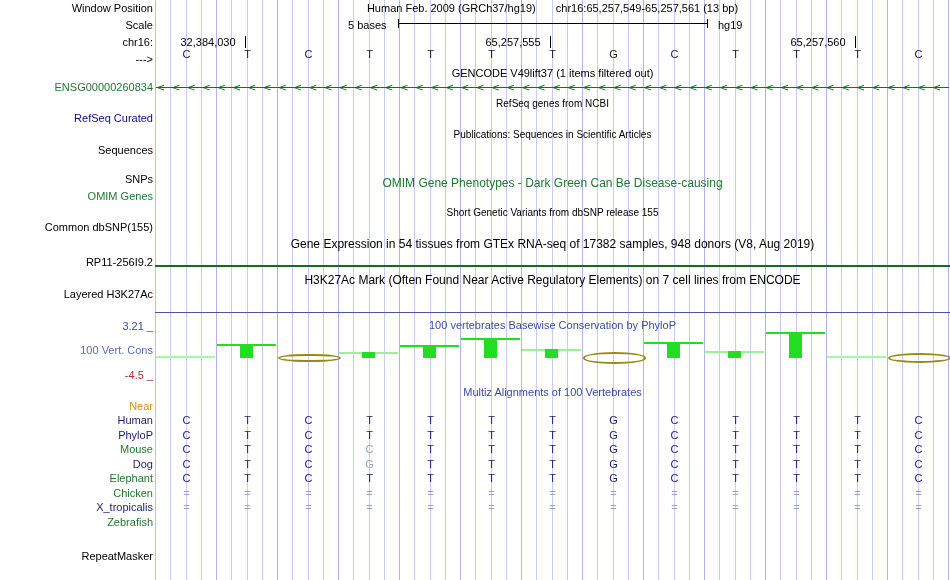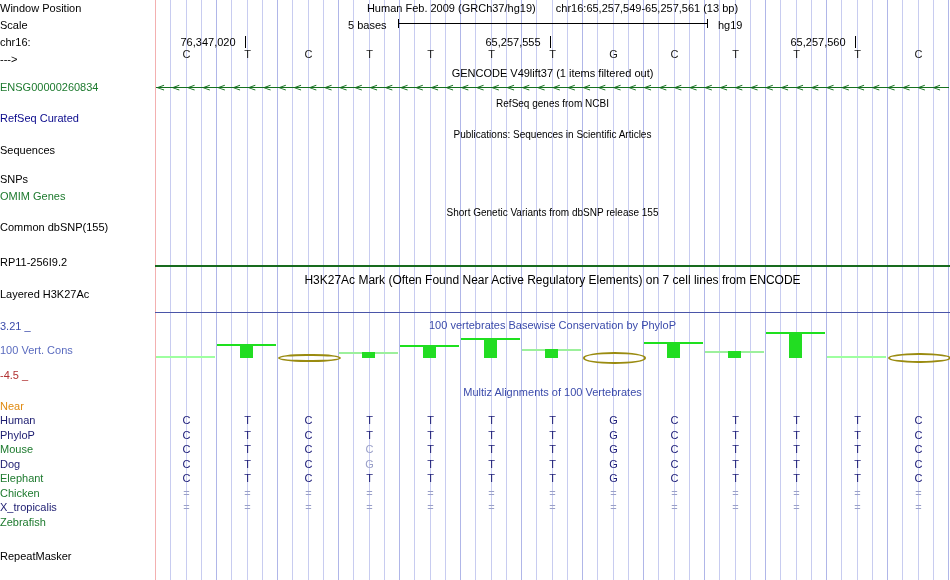--- a/index.html
+++ b/index.html
@@ -14,21 +14,21 @@
   }
   #root{position:absolute;left:0;top:0;width:950px;height:580px;}
 
   
   .gridlayer{position:absolute;left:155px;top:0;width:795px;height:580px;pointer-events:none;}
   .gline{position:absolute;top:0;width:1px;height:580px;background:#c8ccf0;}
   .gline.major{background:#b0b6e8;}
   .redline{position:absolute;left:155px;top:0;width:1px;height:580px;background:#f3b0b0;}
 
   
-  .lbl{position:absolute;right:0;width:155px;text-align:left;padding-right:2px;
+  .lbl{position:absolute;right:0;width:155px;text-align:right;padding-right:2px;
        box-sizing:border-box;white-space:nowrap;font-size:11px;line-height:12px;}
   .labelcol{position:absolute;left:0;top:0;width:155px;height:580px;}
 
   .c-black{color:#000000;}
   .c-blue{color:#0a0a8c;}
   .c-green{color:#1d7a2e;}
   .c-ltblue{color:#5a6bbf;}
   .c-red{color:#b03030;}
   .c-orange{color:#e08a10;}
   .c-midblue{color:#3b4bab;}
@@ -179,36 +179,38 @@
       <div class="basechar" style="left: 362.5px; top: 48px;">T</div>
       <div class="basechar" style="left: 423.5px; top: 48px;">T</div>
       <div class="basechar" style="left: 484.5px; top: 48px;">T</div>
       <div class="basechar" style="left: 545.5px; top: 48px;">T</div>
       <div class="basechar" style="left: 606.5px; top: 48px;">G</div>
       <div class="basechar" style="left: 667.5px; top: 48px;">C</div>
       <div class="basechar" style="left: 728.5px; top: 48px;">T</div>
       <div class="basechar" style="left: 789.5px; top: 48px;">T</div>
       <div class="basechar" style="left: 850.5px; top: 48px;">T</div>
       <div class="basechar" style="left: 911.5px; top: 48px;">C</div>
-      <div class="poslabel" style="left: 180.5px; top: 36px;">76,347,020</div>
+      <div class="poslabel" style="left: 180.5px; top: 36px;">32,384,030</div>
       <div class="postick" style="left: 244.5px; top: 36px; height: 12px;"></div>
       <div class="poslabel" style="left: 485.5px; top: 36px;">65,257,555</div>
       <div class="postick" style="left: 549.5px; top: 36px; height: 12px;"></div>
       <div class="poslabel" style="left: 790.5px; top: 36px;">65,257,560</div>
       <div class="postick" style="left: 854.5px; top: 36px; height: 12px;"></div>
     </div>
 
   <div class="ctext t-md" style="top:67px;">GENCODE V49lift37 (1 items filtered out)</div>
 
   <div class="genearrow-line" style="top:87px;"></div>
   <div class="genearrows" style="top: 81px; letter-spacing: 6px;" id="genearrows">&lt;&lt;&lt;&lt;&lt;&lt;&lt;&lt;&lt;&lt;&lt;&lt;&lt;&lt;&lt;&lt;&lt;&lt;&lt;&lt;&lt;&lt;&lt;&lt;&lt;&lt;&lt;&lt;&lt;&lt;&lt;&lt;&lt;&lt;&lt;&lt;&lt;&lt;&lt;&lt;&lt;&lt;&lt;&lt;&lt;&lt;&lt;&lt;&lt;&lt;&lt;&lt;&lt;&lt;&lt;&lt;&lt;&lt;&lt;&lt;&lt;</div>
 
   <div class="ctext t-sm" style="top:98px;">RefSeq genes from NCBI</div>
   <div class="ctext t-sm" style="top:129px;">Publications: Sequences in Scientific Articles</div>
+  <div class="ctext t-lg c-green" style="top:176px;">OMIM Gene Phenotypes - Dark Green Can Be Disease-causing</div>
   <div class="ctext t-sm" style="top:207px;">Short Genetic Variants from dbSNP release 155</div>
+  <div class="ctext t-lg" style="top:237px;">Gene Expression in 54 tissues from GTEx RNA-seq of 17382 samples, 948 donors (V8, Aug 2019)</div>
 
   <div class="greenbar" style="top:265px;"></div>
   <div class="ctext t-lg" style="top:273px;">H3K27Ac Mark (Often Found Near Active Regulatory Elements) on 7 cell lines from ENCODE</div>
 
   <div class="bluebar" style="top:312px;"></div>
   <div class="ctext t-md c-midblue" style="top:319px;">100 vertebrates Basewise Conservation by PhyloP</div>
 
   <div class="consbox" id="consbox">
       <div class="cons-hline" style="left: 1.22px; top: 40px; width: 58.56px; background: rgb(158, 255, 160);"></div>
       <div class="cons-hline" style="left: 62.22px; top: 27.85px; width: 58.56px; background: rgb(30, 224, 30);"></div>

